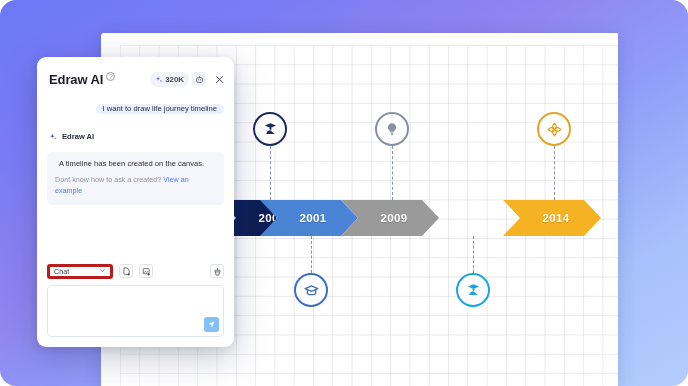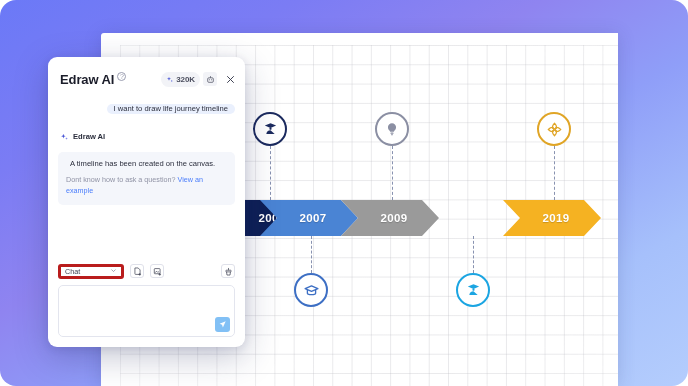--- a/index.html
+++ b/index.html
@@ -84,21 +84,21 @@
 
   .connector {
     position: absolute;
     width: 0;
     border-left: 1.4px dashed #8892b0;
   }
 
   
   #ai-panel {
     position: absolute;
-    left: 48px;
+    left: 37px;
     top: 57px;
     width: 197px;
     height: 290px;
     background: #ffffff;
     border-radius: 9px;
     box-shadow: 0 10px 34px rgba(30,40,90,0.26), 0 2px 8px rgba(30,40,90,0.12);
     display: flex;
     flex-direction: column;
     overflow: hidden;
   }
@@ -284,21 +284,21 @@
         </div>
         <div class="connector" style="left: 169px; top: 113px; height: 54px;"></div>
         <div class="node" style="left: 152px; top: 79px; border-color: rgb(27, 42, 94);">
           <svg width="17" height="17" viewBox="0 0 24 24" fill="#1b2a5e">
             <path d="M12 3 L20 6.4 L12 9.8 L4 6.4 Z"></path>
             <rect x="10.6" y="9.4" width="2.8" height="3" rx="0.6"></rect>
             <path d="M12 13 c-3.4 0-5.6 2.2-5.9 5.2 h11.8 #1b2a5e17.6 15.2 15.4 13 12 13 Z"></path>
           </svg>
         </div>
         <div class="chev" style="left: 159px; width: 98px; background: rgb(74, 132, 212);">
-          <span>2007</span>
+          <span>2001</span>
         </div>
         <div class="connector" style="left: 210px; top: 203px; height: 37px;"></div>
         <div class="node" style="left: 193px; top: 240px; border-color: rgb(61, 111, 196);">
           <svg width="17" height="17" viewBox="0 0 24 24" fill="none" stroke="#3d6fc4" stroke-width="1.9" stroke-linejoin="round">
             <path d="M12 5.5 L21 9.4 L12 13.3 L3 9.4 Z"></path>
             <path d="M6.2 11.2 v4.6 c0 1.1 2.6 2 5.8 2 s5.8-0.9 5.8-2 v-4.6"></path>
           </svg>
         </div>
         <div class="chev" style="left: 240px; width: 98px; background: rgb(154, 154, 154);">
           <span>2009</span>
@@ -313,21 +313,21 @@
         </div>
         <div class="connector" style="left: 372px; top: 203px; height: 37px;"></div>
         <div class="node" style="left: 355px; top: 240px; border-color: rgb(27, 165, 226);">
           <svg width="17" height="17" viewBox="0 0 24 24" fill="#1ba5e2">
             <path d="M12 3 L20 6.4 L12 9.8 L4 6.4 Z"></path>
             <rect x="10.6" y="9.4" width="2.8" height="3" rx="0.6"></rect>
             <path d="M12 13 c-3.4 0-5.6 2.2-5.9 5.2 h11.8 #1ba5e217.6 15.2 15.4 13 12 13 Z"></path>
           </svg>
         </div>
         <div class="chev" style="left: 402px; width: 98px; background: rgb(245, 178, 34);">
-          <span>2019</span>
+          <span>2014</span>
         </div>
         <div class="connector" style="left: 453px; top: 113px; height: 54px;"></div>
         <div class="node" style="left: 436px; top: 79px; border-color: rgb(224, 165, 38);">
           <svg width="17" height="17" viewBox="0 0 24 24" fill="none" stroke="#e0a526" stroke-width="1.8" stroke-linejoin="round">
             <path d="M12 3.2 c1.9 2 2.9 4.2 2.9 5.6 0 1.4-1.3 2.2-2.9 2.2 s-2.9-0.8-2.9-2.2 c0-1.4 1-3.6 2.9-5.6 Z"></path>
             <path d="M12 20.8 c-1.9-2-2.9-4.2-2.9-5.6 0-1.4 1.3-2.2 2.9-2.2 s2.9 0.8 2.9 2.2 c0 1.4-1 3.6-2.9 5.6 Z"></path>
             <path d="M3.2 12 c2-1.9 4.2-2.9 5.6-2.9 1.4 0 2.2 1.3 2.2 2.9 s-0.8 2.9-2.2 2.9 c-1.4 0-3.6-1-5.6-2.9 Z"></path>
             <path d="M20.8 12 c-2 1.9-4.2 2.9-5.6 2.9 -1.4 0-2.2-1.3-2.2-2.9 s0.8-2.9 2.2-2.9 c1.4 0 3.6 1 5.6 2.9 Z"></path>
           </svg>
         </div>
@@ -381,21 +381,21 @@
             <path d="M6 1.5 L7 4.6 L10 5.6 L7 6.6 L6 9.7 L5 6.6 L2 5.6 L5 4.6 Z" fill="#4a56d6"></path>
             <path d="M11.6 7.6 L12.2 9.3 L13.9 9.9 L12.2 10.5 L11.6 12.2 L11 10.5 L9.3 9.9 L11 9.3 Z" fill="#7b83ea"></path>
           </svg>
         </span>
         <span id="ai-label-text">Edraw AI</span>
       </div>
 
       <div id="ai-bubble">
         <div id="ai-answer">A timeline has been created on the canvas.</div>
         <div id="ai-hint">
-          <span>Dont know how to ask a question? </span><a href="#">View an example</a>
+          <span>Dont know how to ask a created? </span><a href="#">View an example</a>
         </div>
       </div>
     </div>
 
     <div id="panel-toolbar">
       <div id="mode-select">
         <span class="sel-label">Chat</span>
         <span>
           <svg width="7" height="7" viewBox="0 0 10 10" stroke="#8a8d9e" stroke-width="1.1" fill="none" stroke-linecap="round">
             <polyline points="2.5,4 5,6.5 7.5,4"></polyline>

